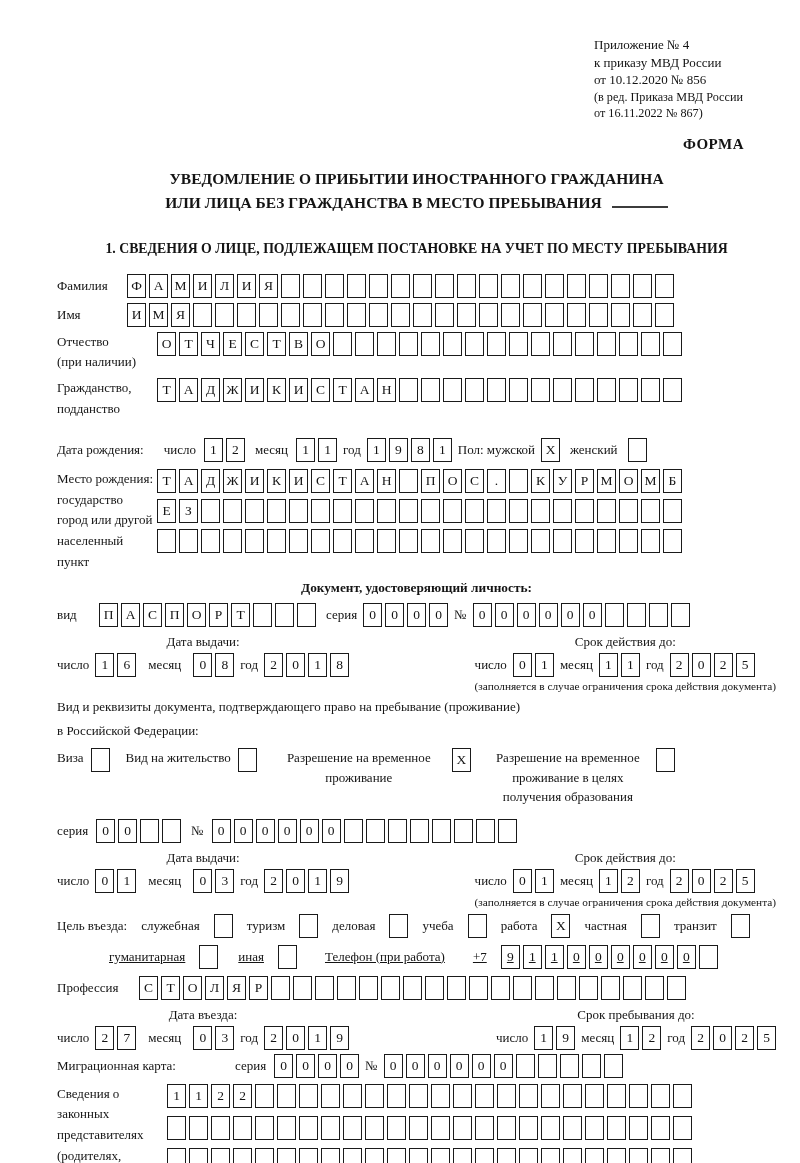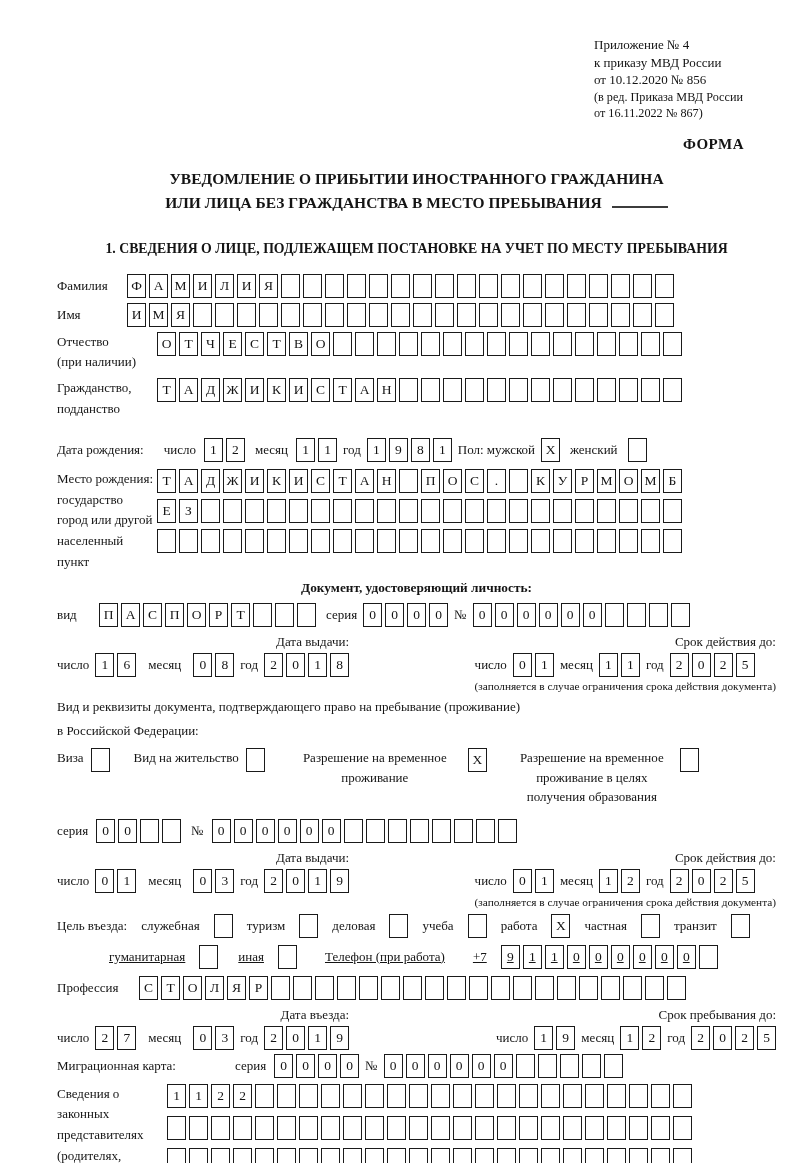--- a/index.html
+++ b/index.html
@@ -34,27 +34,27 @@
   .cell {
     width:19px; height:24px; border:1.6px solid #1a1a1a; background:#fff;
     display:inline-flex; align-items:center; justify-content:center;
     font-size:13.5px; flex:none;
   }
   .col { display:flex; flex-direction:column; gap:6px; }
 
   .doc-heading { font-weight:bold; font-size:13.3px; text-align:center; margin:7px 0 7px; }
 
   .datepair { display:flex; justify-content:space-between; margin:7px 0 3px; }
-  .dg-h { font-size:13px; text-align:right; margin-bottom:3px; }
+  .dg-h { font-size:13px; text-align:center; margin-bottom:3px; }
   .dg-f { display:flex; align-items:center; gap:6px; }
   .dg-note { font-size:11.3px; margin-top:3px; text-align:right; white-space:nowrap; }
 
   .intro { font-size:13px; line-height:1.9; }
 
-  .optrow { display:flex; align-items:flex-start; gap:24px; margin:4px 0 12px; }
+  .optrow { display:flex; align-items:flex-start; gap:16px; margin:4px 0 12px; }
   .opt { display:flex; align-items:flex-start; gap:7px; }
   .optlabel { font-size:13px; text-align:center; line-height:1.5; }
   .wrap170 { width:172px; } .wrap162 { width:162px; }
 
   .purposes { display:flex; align-items:center; gap:14px; margin-bottom:7px; }
 </style>
 </head>
 <body>
 
 <div class="page">

